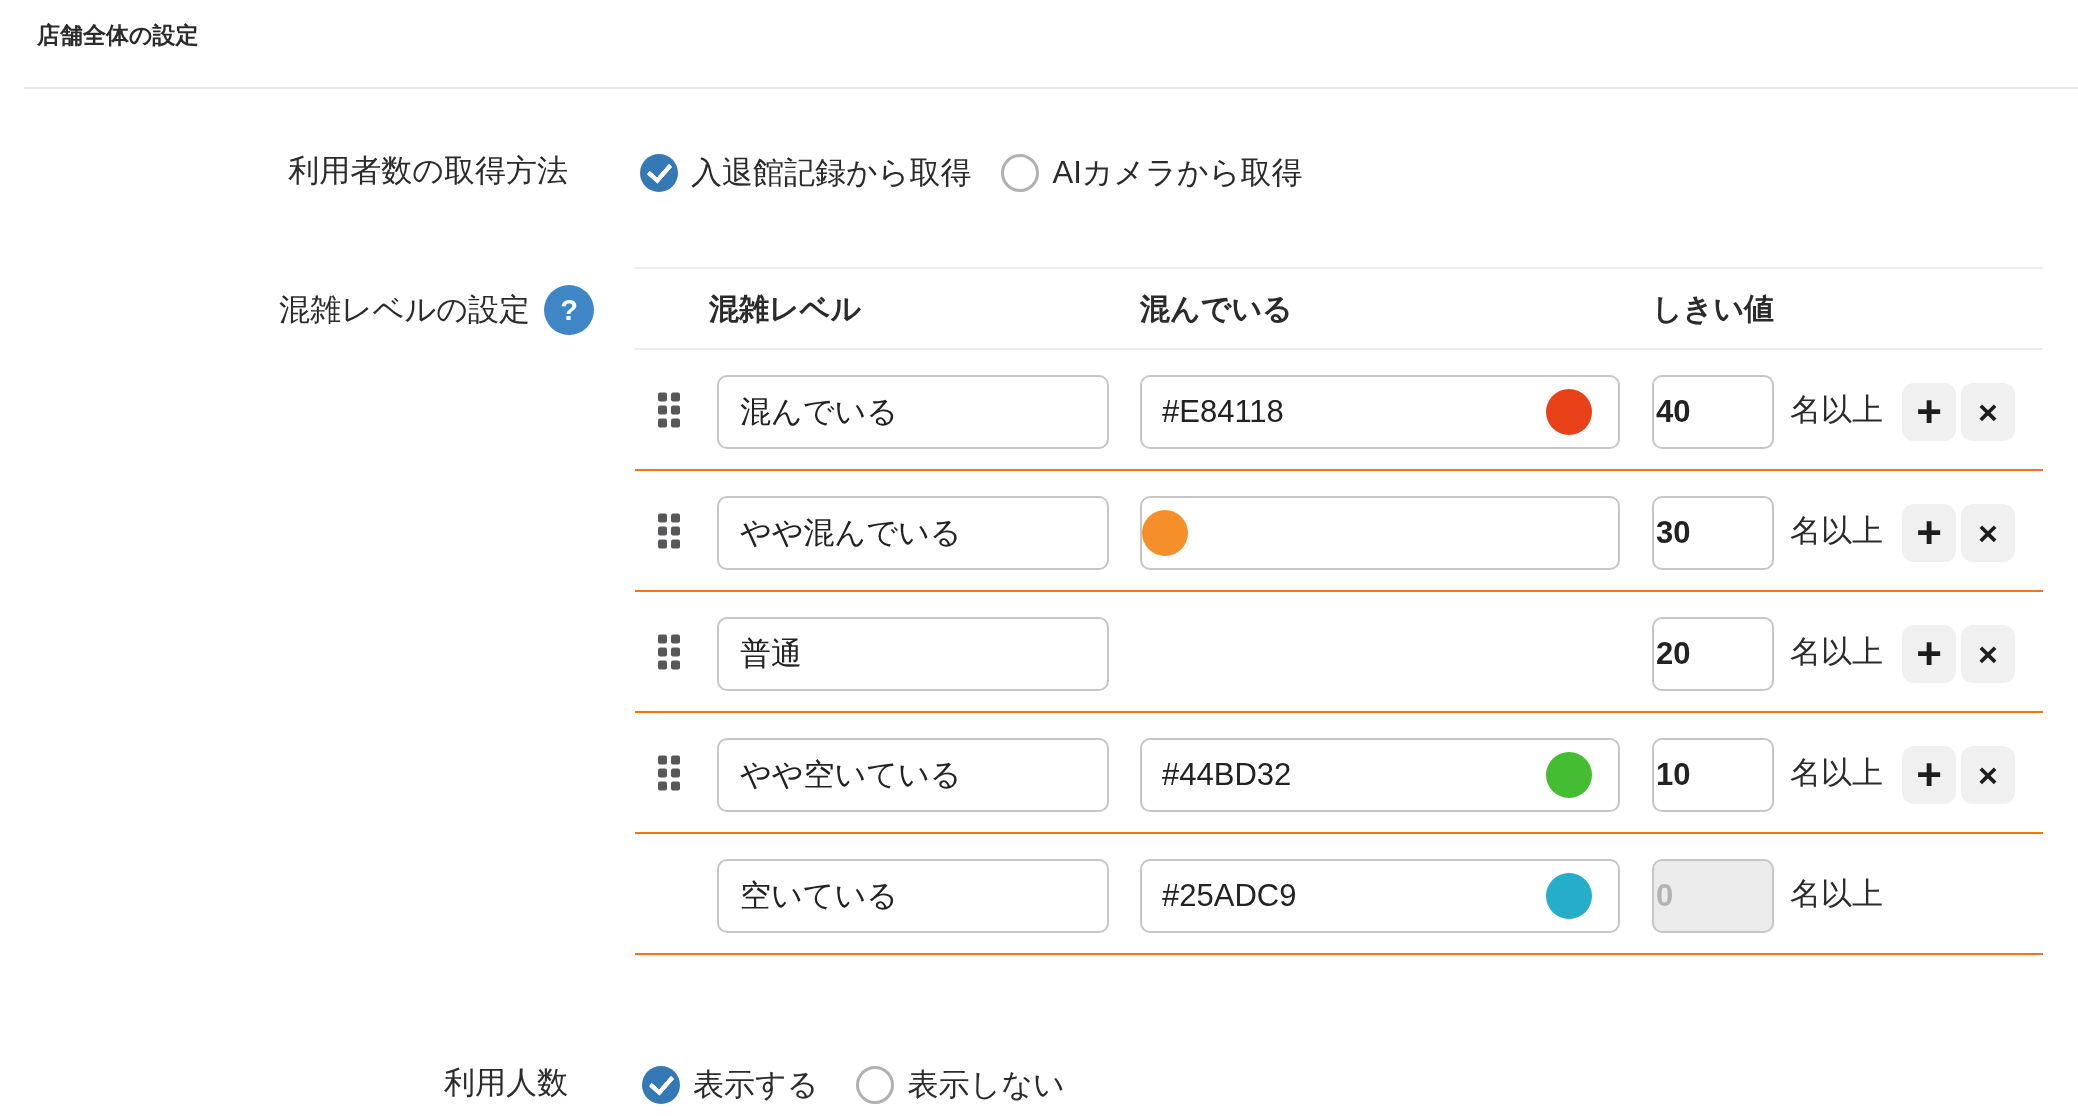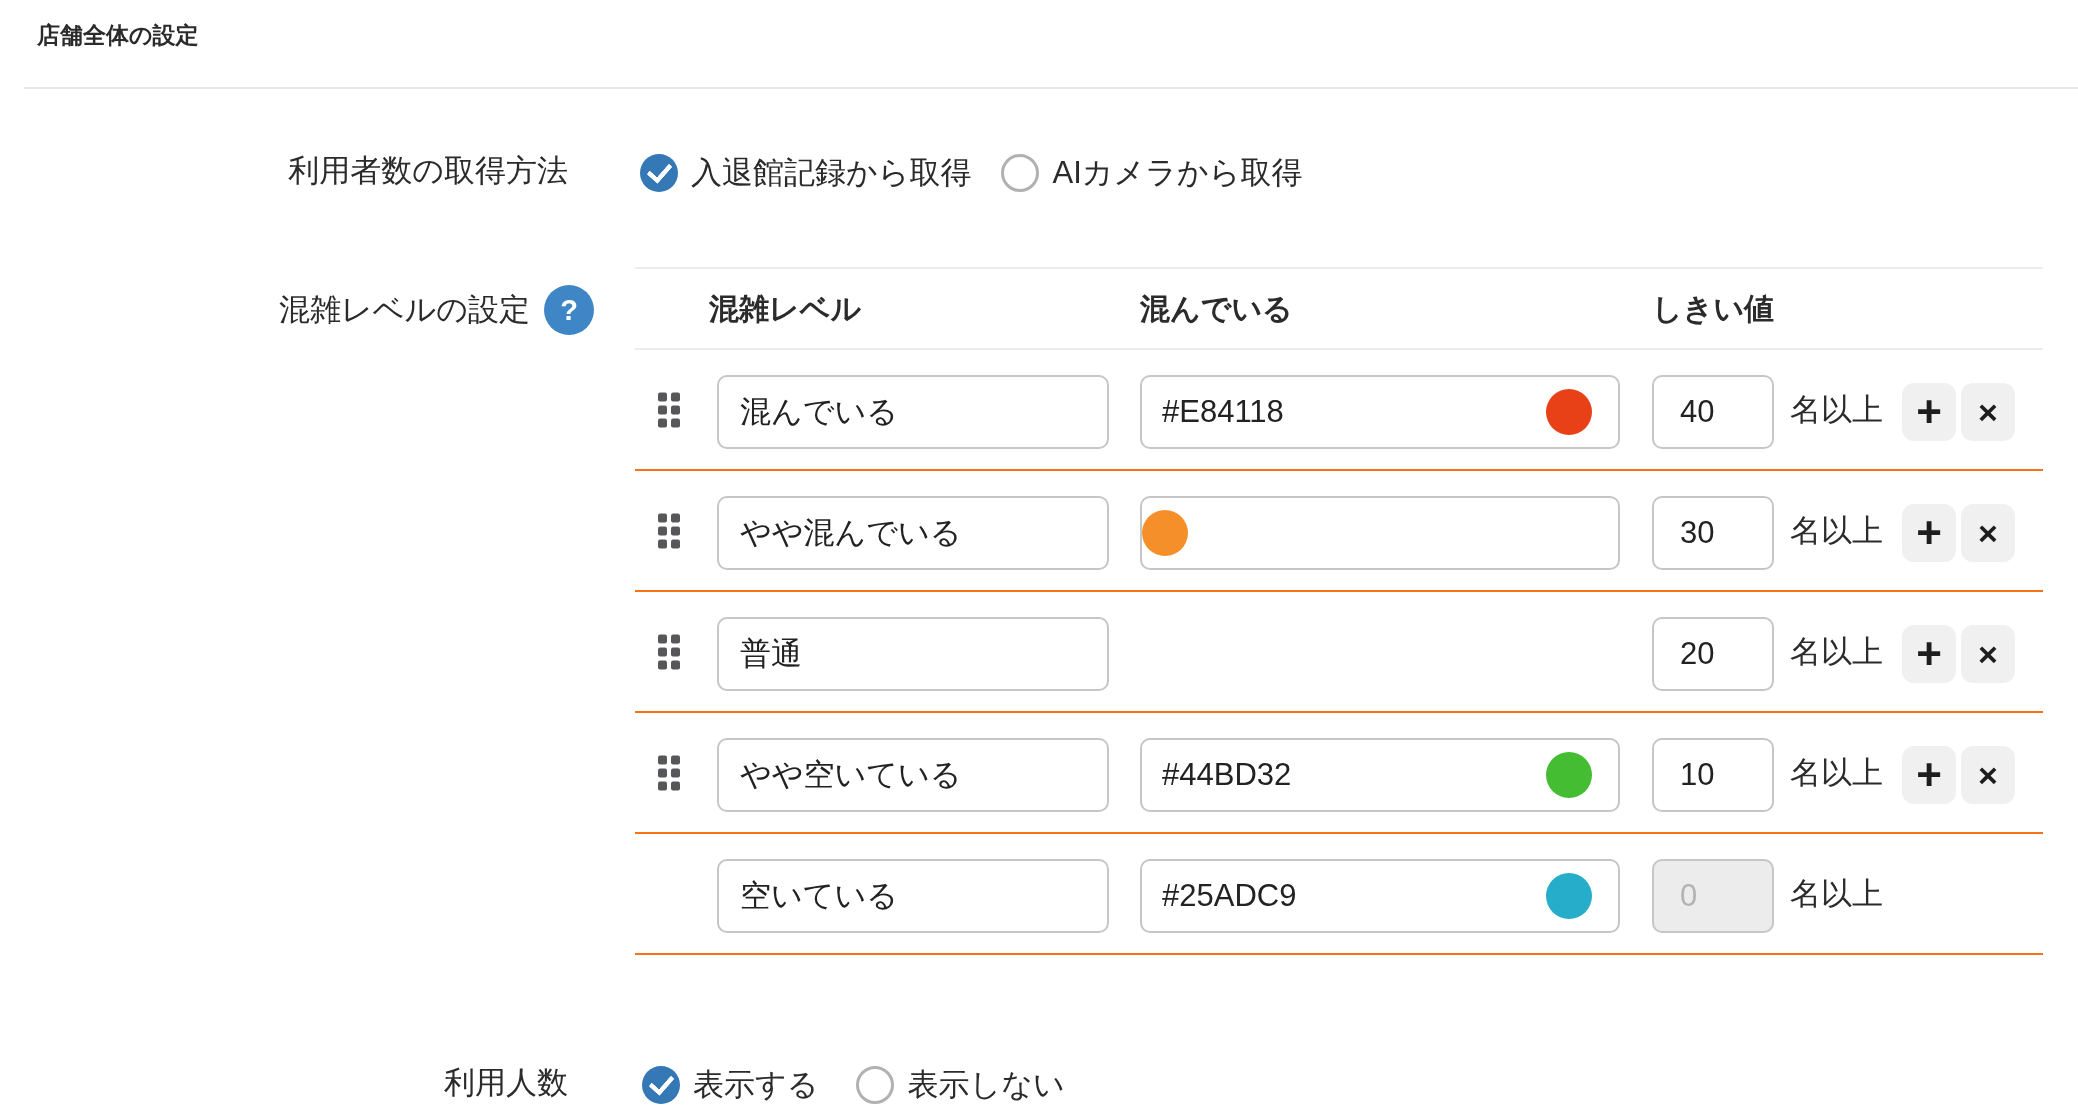--- a/index.html
+++ b/index.html
@@ -72,21 +72,21 @@
   .color-box{
     position:absolute;left:505px;top:25px;width:480px;height:74px;
     box-sizing:border-box;border:2px solid #c6c6c6;border-radius:10px;background:#fff;
     display:flex;align-items:center;
   }
   .color-hex{
     border:none;background:transparent;flex:1;min-width:0;
     font-size:31px;color:#222;font-family:inherit;outline:none;padding:0 0 0 20px;
   }
   .color-dot{width:46px;height:46px;border-radius:50%;flex:none;margin-right:26px;cursor:pointer;}
-  .threshold-input{position:absolute;left:1017px;top:25px;width:122px;height:74px;padding:0 0 0 26px;}
+  .threshold-input{position:absolute;left:1017px;top:25px;width:122px;height:74px;padding:0 0 0 2px;font-weight:bold;}
   .threshold-input:disabled{background:#ececec;color:#b3b3b3;border-color:#c6c6c6;}
   .suffix{
     position:absolute;left:1155px;top:50%;transform:translateY(-50%);
     font-size:31px;color:#2b2b2b;white-space:nowrap;
   }
   .rowbtn{
     position:absolute;top:33px;width:54px;height:58px;border:none;border-radius:12px;
     background:#f0f0f0;color:#1d1d1d;display:flex;align-items:center;justify-content:center;
     font-weight:bold;cursor:pointer;font-family:inherit;padding:0;
   }

